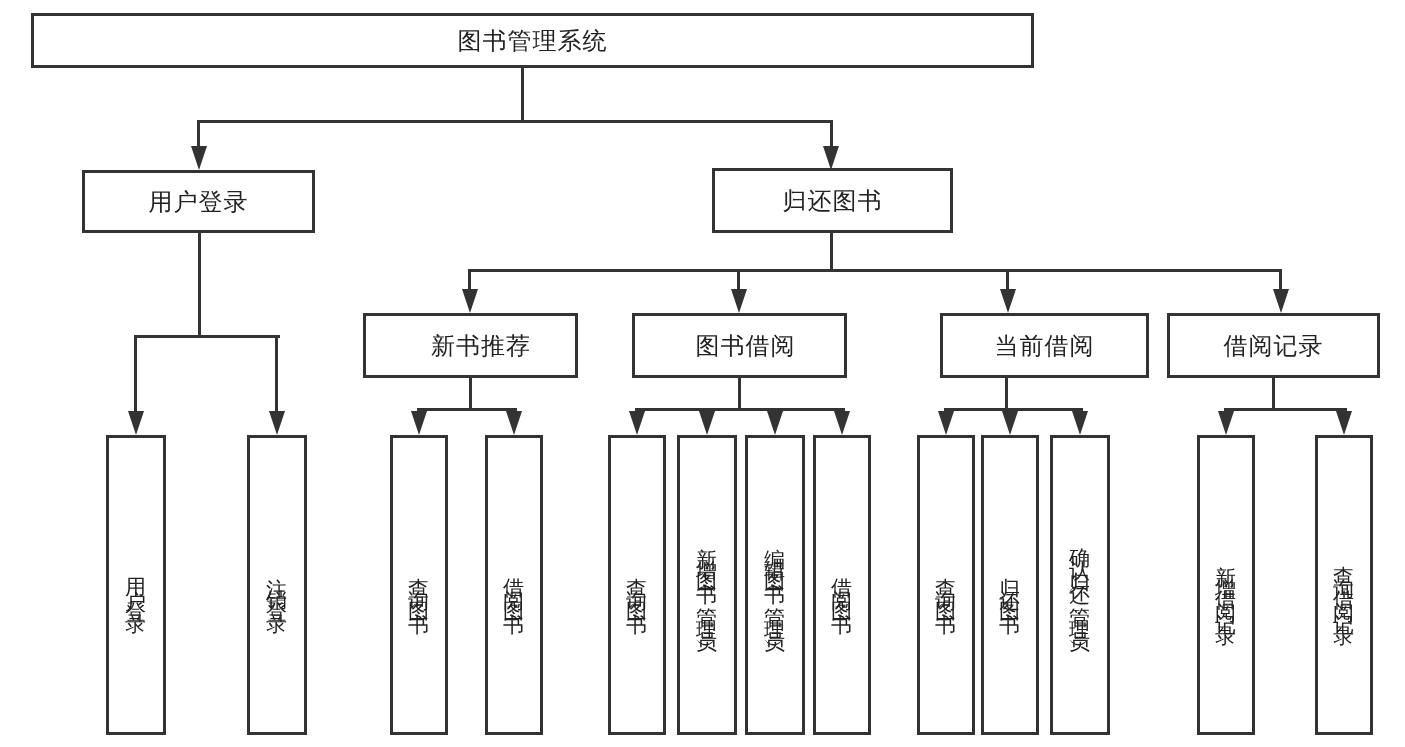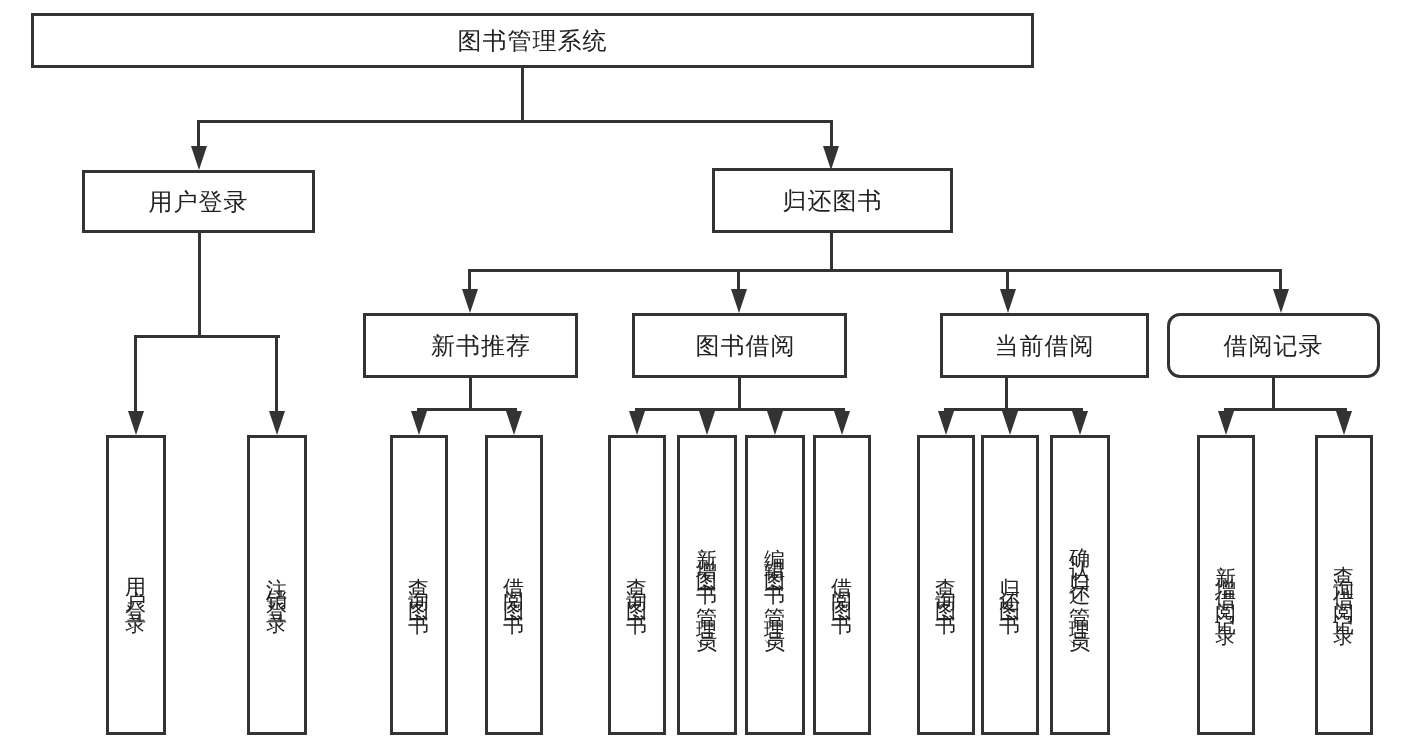--- a/index.html
+++ b/index.html
@@ -59,21 +59,21 @@
   <div class="node h-label" style="left:82px;top:170px;width:233px;height:63px;">用户登录</div>
 
   <div class="node h-label" style="left:712px;top:168px;width:241px;height:65px;">归还图书</div>
 
   <div class="node h-label" style="left:363px;top:313px;width:215px;height:65px;padding-left:21px;">新书推荐</div>
 
   <div class="node h-label" style="left:632px;top:313px;width:215px;height:65px;padding-left:12px;">图书借阅</div>
 
   <div class="node h-label" style="left:902px;top:313px;width:209px;height:65px;margin-left:38px;">当前借阅</div>
 
-  <div class="node h-label" style="left:1167px;top:313px;width:213px;height:65px;border-radius:13px;">借阅记录</div>
+  <div class="node h-label" style="left:1167px;top:313px;width:213px;height:65px;">借阅记录</div>
 
   <div class="node leaf" style="left:106px;top:435px;width:60px;height:300px;">
     <span class="vtext">用户登录</span>
   </div>
   <div class="node leaf" style="left:247px;top:435px;width:60px;height:300px;">
     <span class="vtext">注销登录</span>
   </div>
 
   <div class="node leaf" style="left:390px;top:435px;width:58px;height:300px;">
     <span class="vtext">查询图书</span>

